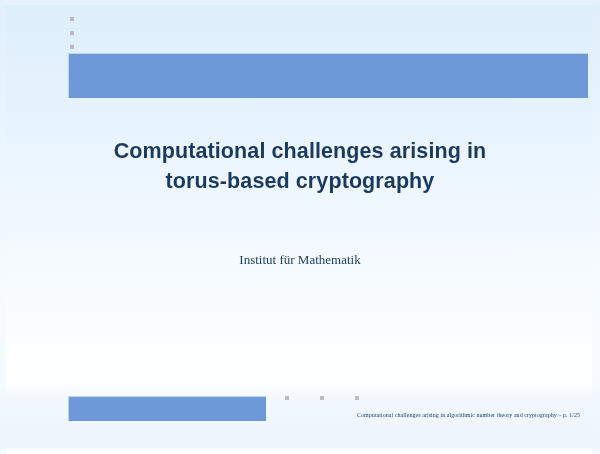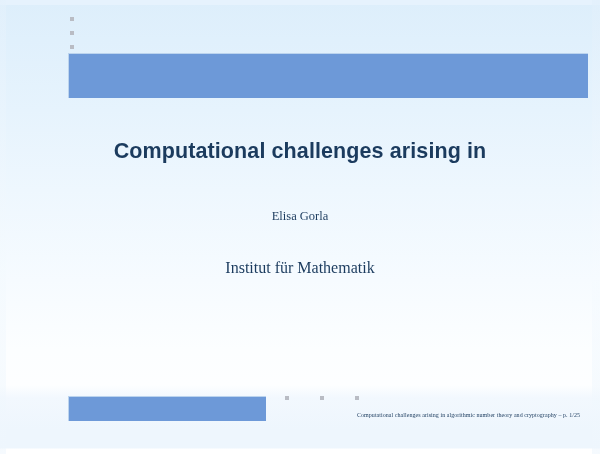--- a/index.html
+++ b/index.html
@@ -123,24 +123,23 @@
   }
 
   
   .affiliation {
     position: absolute;
     left: 0;
     top: 249px;
     width: 600px;
     text-align: center;
     font-family: "Liberation Serif", serif;
-    font-size: 16px;
+    font-size: 13px;
     line-height: 21px;
     color: #1b3b5e;
-    margin-top: 8px;
   }
 
   
   .footer {
     position: absolute;
     left: 0;
     top: 412px;
     width: 580px;
     text-align: right;
     font-family: "Liberation Serif", serif;
@@ -162,23 +161,23 @@
   <div class="bar-top"></div>
 
   <div class="dots-vertical">
     <span class="dot"></span>
     <span class="dot"></span>
     <span class="dot"></span>
   </div>
 
   <div class="title-block">
     <div class="title-line">Computational challenges arising in</div>
+    <div class="title-line">torus-based cryptography</div>
   </div>
 
-  <div class="author">Elisa Gorla</div>
 
   <div class="affiliation">
     <div>Institut für Mathematik</div>
   </div>
 
   <div class="bar-bottom"></div>
 
   <div class="dots-horizontal">
     <span class="dot"></span>
     <span class="dot"></span>

